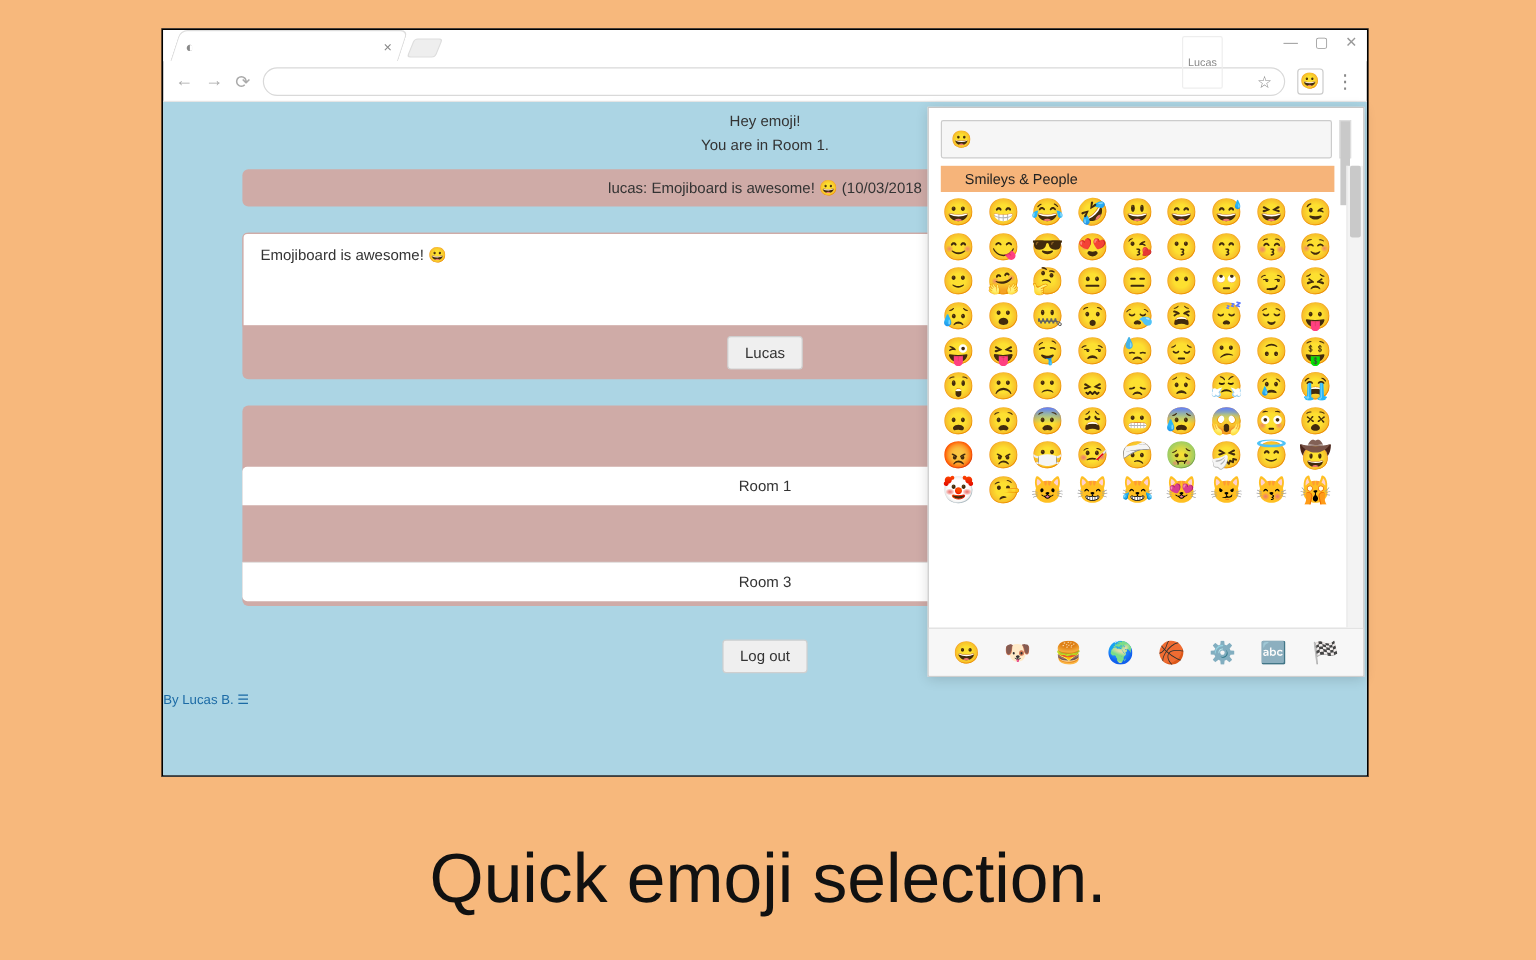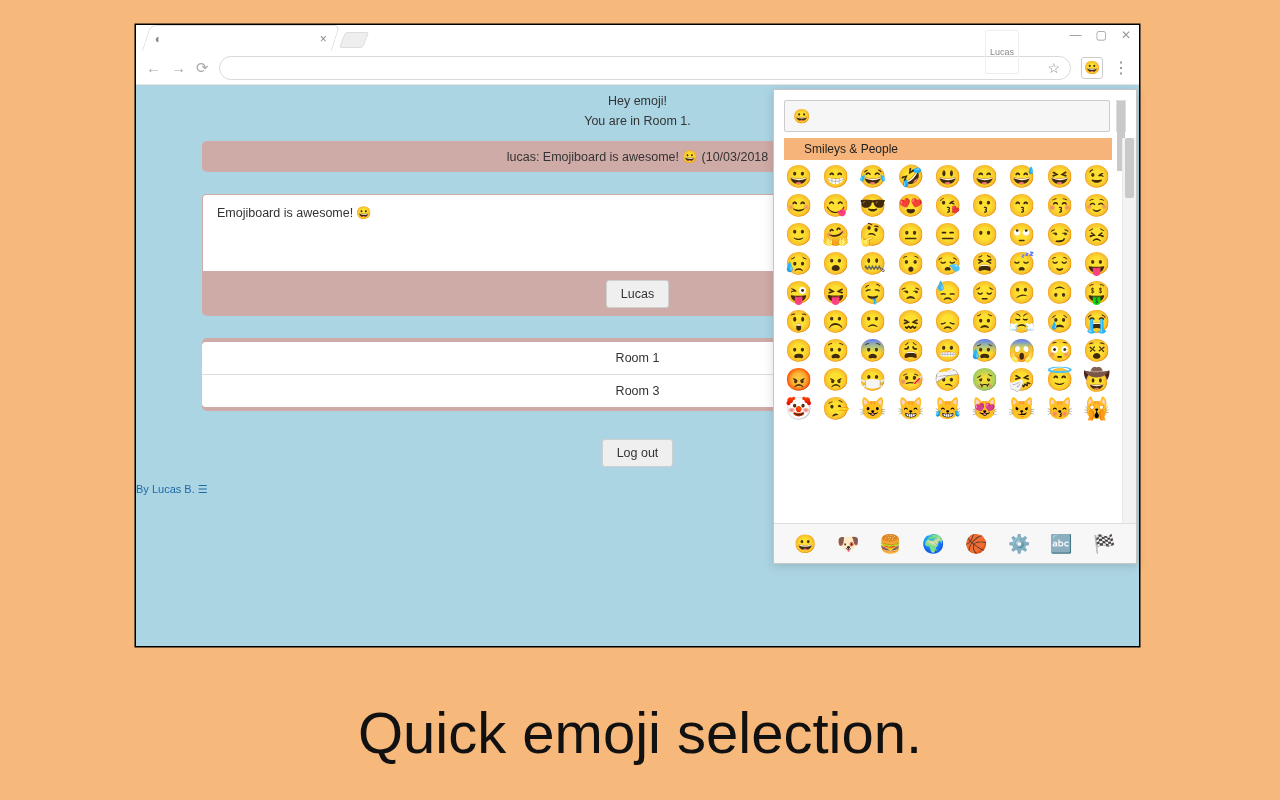--- a/index.html
+++ b/index.html
@@ -170,20 +170,21 @@
     border-radius: 5px;
     padding: 4px 0;
   }
   .room {
     background: #fff;
     border-top: 1px solid #ddd;
     text-align: center;
     font-size: 12.5px;
     color: #333;
     padding: 9px 0;
+    margin-top: 47px;
   }
   .room:first-child { border-top: none; border-radius: 4px 4px 0 0; }
   .room:last-child { border-radius: 0 0 4px 4px; }
   .logoutrow {
     display: flex; justify-content: center;
     margin-top: 28px;
   }
   .byline {
     text-align: left;
     color: #1b6aa5;

